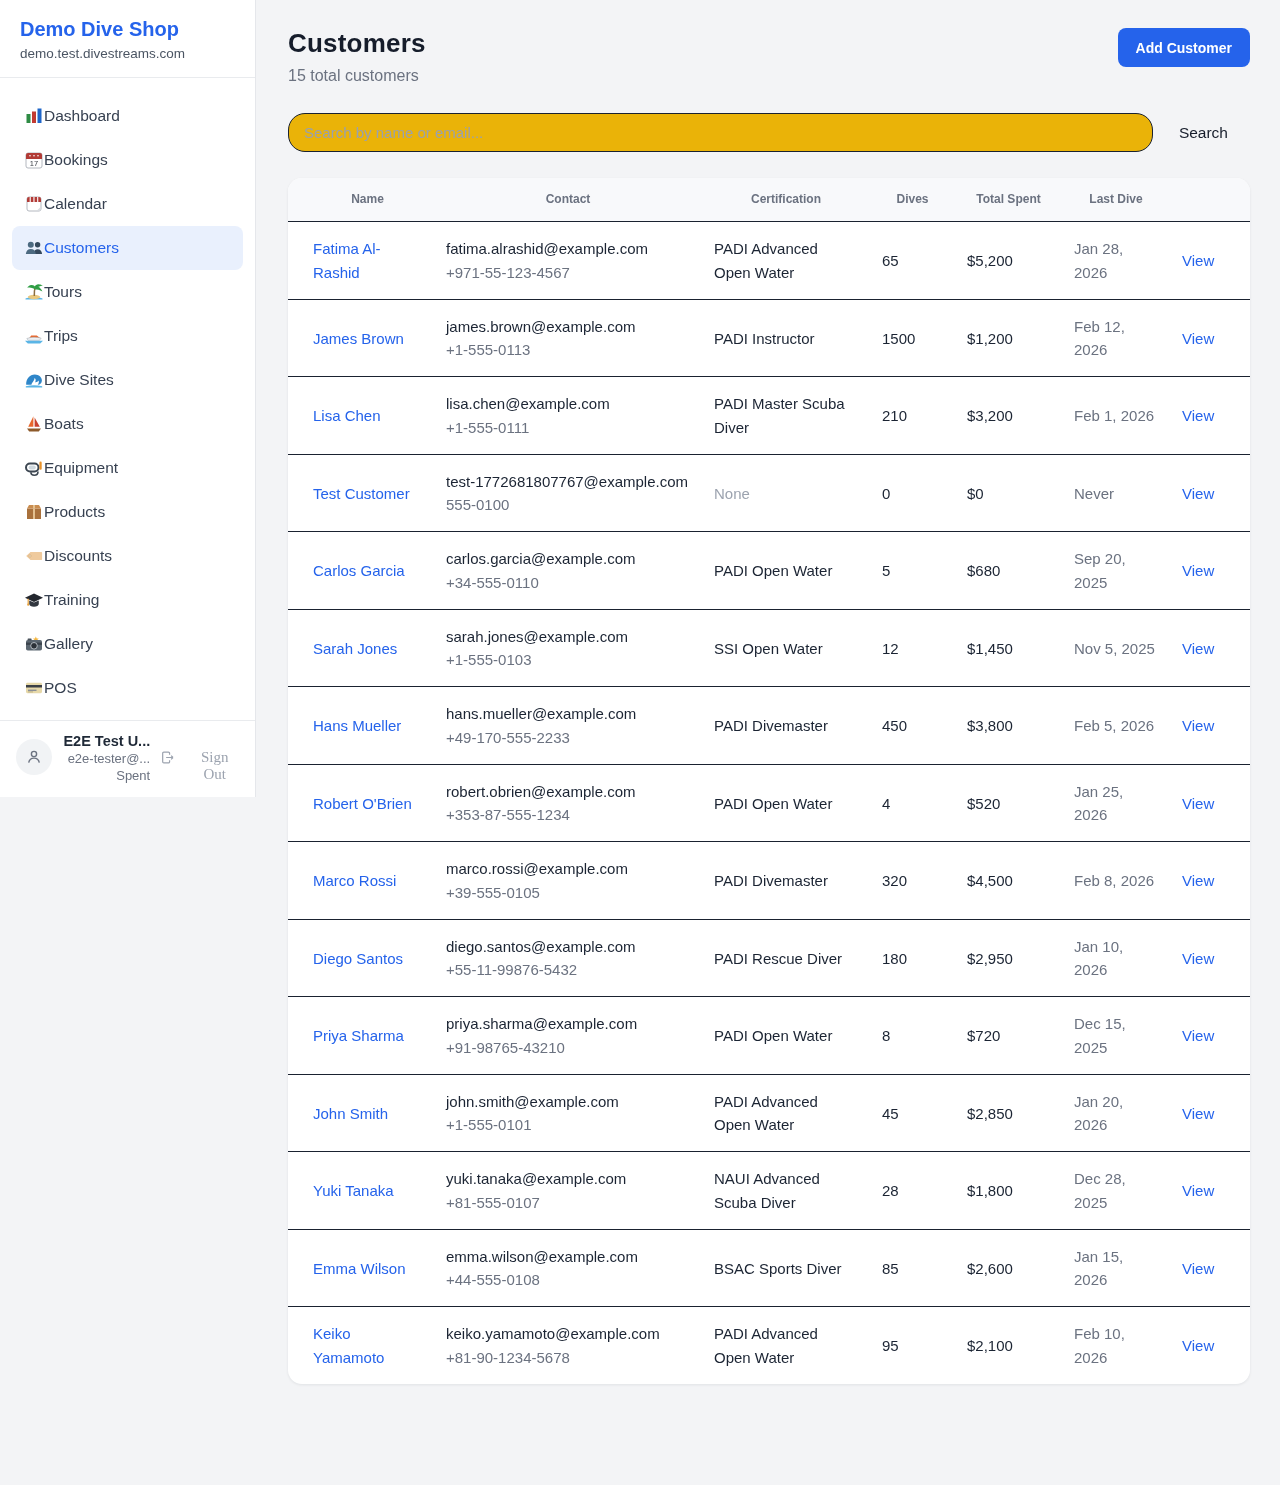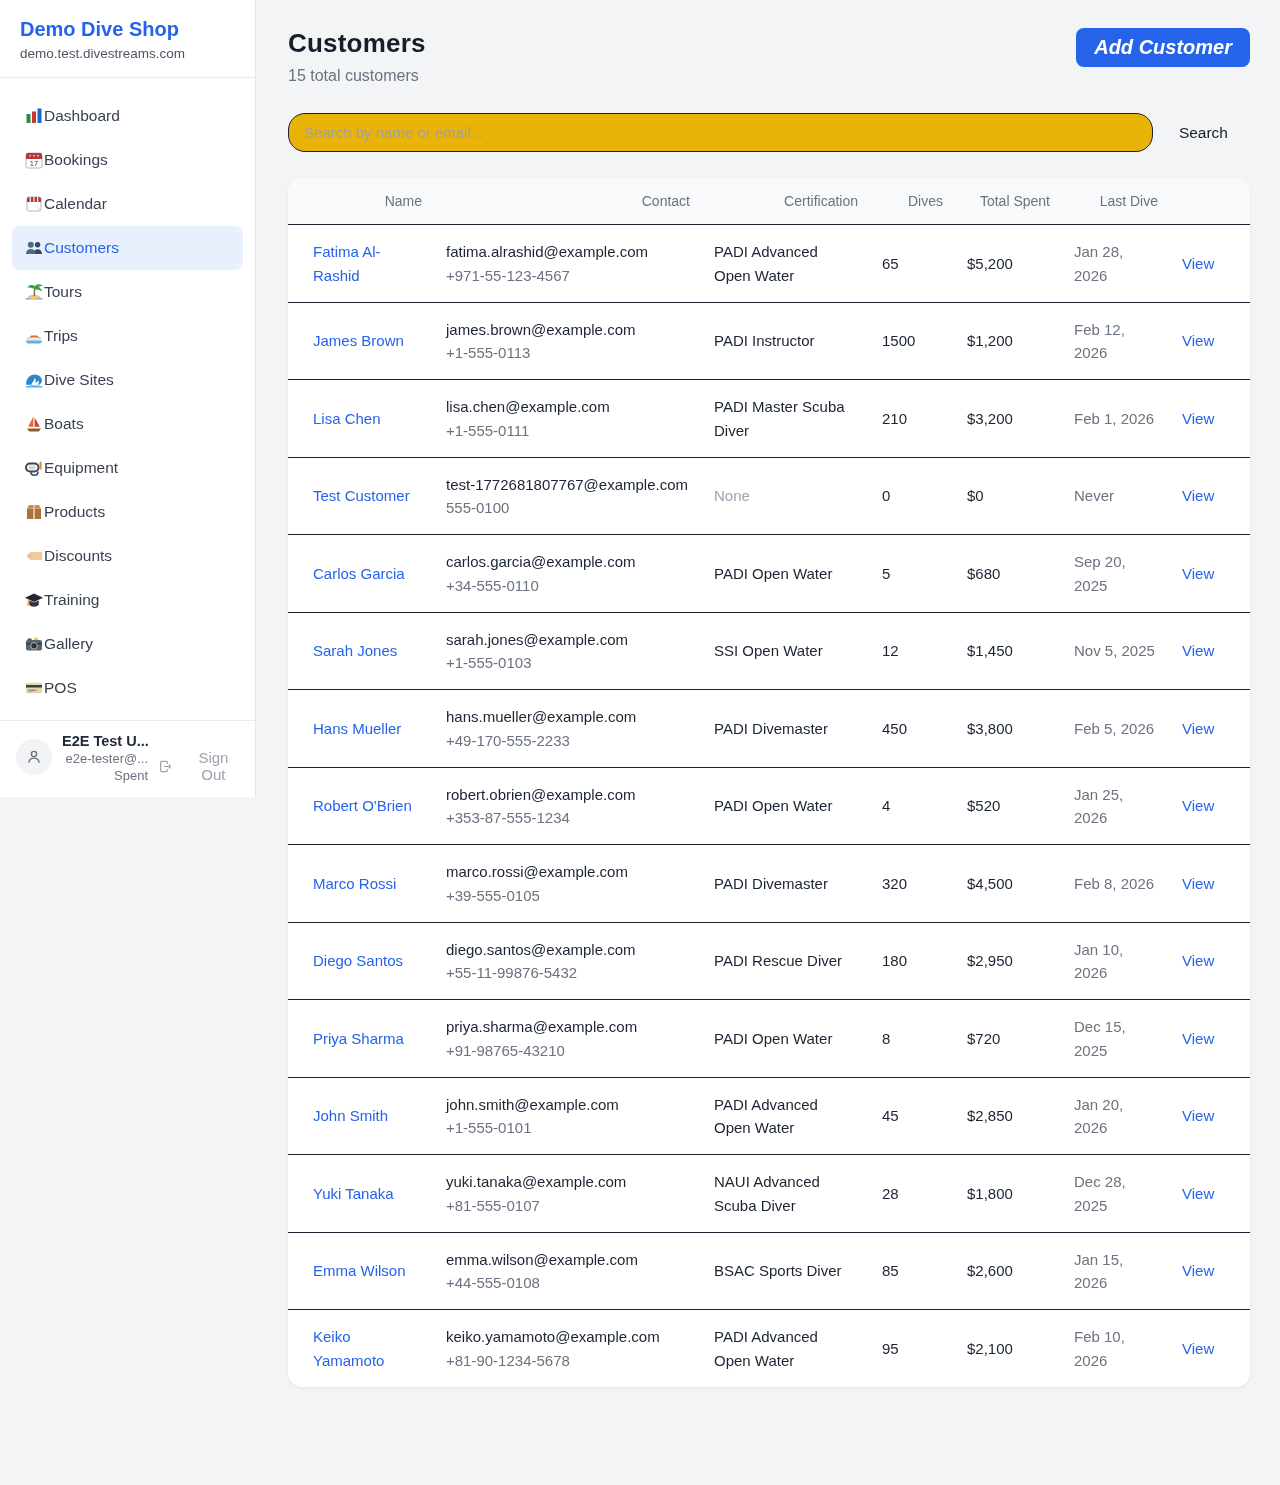--- a/index.html
+++ b/index.html
@@ -38,55 +38,54 @@
     display:flex;align-items:flex-start;gap:10px;
   }
   .avatar{
     width:36px;height:36px;border-radius:50%;background:#f1f3f5;
     display:flex;align-items:center;justify-content:center;flex:0 0 36px;margin-top:6px;
   }
   .user-block{width:96px;overflow:hidden;text-align:right;}
   .user-name{font-size:14.5px;font-weight:bold;color:#1f2937;white-space:nowrap;}
   .user-email,.user-role{font-size:13px;color:var(--muted);white-space:nowrap;margin-top:2px;}
   .signout{
-    margin-left:auto;display:flex;align-items:center;gap:15px;margin-top:16px;
+    margin-left:auto;display:flex;align-items:flex-start;gap:15px;margin-top:16px;
     font-size:15px;color:#9ca3af;background:none;border:none;cursor:pointer;
-    font-family:Liberation Sans, sans-serif;
+    font-family:Liberation Serif, serif;
   }
   
   .main{margin-left:256px;padding:28px 30px 0 32px;}
   .page-header{display:flex;justify-content:space-between;align-items:flex-start;}
   .page-title{font-size:26px;font-weight:bold;color:#161d2b;letter-spacing:.2px;}
   .page-subtitle{font-size:16px;color:var(--muted);margin-top:8px;}
   .add-btn{
     background:var(--accent);color:#fff;border:none;border-radius:8px;
-    font-size:20px;font-weight:bold;padding:0 18px;height:39px;cursor:pointer;
+    font-size:14px;font-weight:bold;padding:0 18px;height:39px;cursor:pointer;
     font-family:inherit;
-    font-style:italic;
   }
   .search-row{display:flex;align-items:center;margin-top:28px;}
   .search-input{
     flex:1;height:39px;border:1px solid var(--dark-border);border-radius:17px;
     padding:16px 15px;font-size:15px;color:var(--dark);background:#eab308;outline:none;
     font-family:inherit;
   }
   .search-input::placeholder{color:#9aa1ac;}
   .search-btn{
     background:none;border:none;font-size:15.5px;color:#161d2b;cursor:pointer;
     margin-left:26px;margin-right:22px;font-family:inherit;
   }
   
   .table-card{
     margin-top:26px;background:#fff;border-radius:14px;overflow:hidden;
     box-shadow:0 1px 3px rgba(16,24,40,.08);
   }
   table{width:100%;border-collapse:collapse;table-layout:fixed;}
   thead{background:#f8f9fb;}
   th{
-    text-align:right;font-weight:normal;font-size:14px;color:var(--muted);
+    text-align:center;font-weight:bold;font-size:12px;color:var(--muted);
     padding:13px 12px;line-height:1.45;vertical-align:top;
   }
   th:first-child{padding-left:25px;}
   tbody tr{border-top:1px solid var(--dark-border);}
   td{padding:15px 12px;font-size:15px;vertical-align:middle;line-height:1.55;}
   td:first-child{padding-left:25px;}
   .name-link{color:var(--accent);text-decoration:none;font-weight:500;}
   .email{color:#1b2433;}
   .phone{color:var(--muted);}
   .cert{color:#1b2433;}

